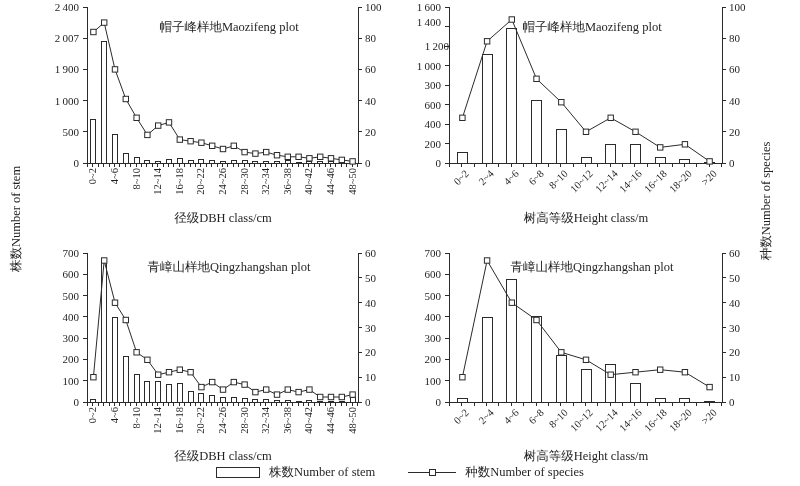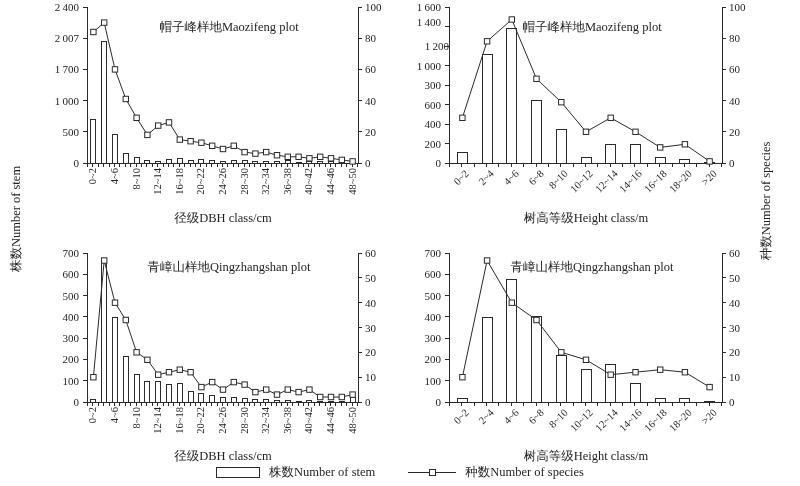--- a/index.html
+++ b/index.html
@@ -36,21 +36,21 @@
         <div class="plotbox" style="position: absolute; left: 87px; top: 7px; width: 270px; height: 156px;"></div>
         <span class="ptitle" style="left: 229px; top: 19px;">帽子峰样地Maozifeng plot</span>
         <span class="xlabel" style="left: 223px; top: 210px;">径级DBH class/cm</span>
         <div class="ytick" style="left: 83px; top: 162.5px; width: 4px; height: 1px;"></div>
         <span class="ylab-l" style="left: 35px; top: 157px;">0</span>
         <div class="ytick" style="left: 83px; top: 131.3px; width: 4px; height: 1px;"></div>
         <span class="ylab-l" style="left: 35px; top: 125.8px;">500</span>
         <div class="ytick" style="left: 83px; top: 100.1px; width: 4px; height: 1px;"></div>
         <span class="ylab-l" style="left: 35px; top: 94.6px;">1 000</span>
         <div class="ytick" style="left: 83px; top: 68.9px; width: 4px; height: 1px;"></div>
-        <span class="ylab-l" style="left: 35px; top: 63.4px;">1 700</span>
+        <span class="ylab-l" style="left: 35px; top: 63.4px;">1 900</span>
         <div class="ytick" style="left: 83px; top: 37.7px; width: 4px; height: 1px;"></div>
         <span class="ylab-l" style="left: 35px; top: 32.2px;">2 007</span>
         <div class="ytick" style="left: 83px; top: 6.5px; width: 4px; height: 1px;"></div>
         <span class="ylab-l" style="left: 35px; top: 1px;">2 400</span>
         <div class="ytick" style="left: 358px; top: 162.5px; width: 4px; height: 1px;"></div>
         <span class="ylab-r" style="left: 365px; top: 157px;">0</span>
         <div class="ytick" style="left: 358px; top: 131.3px; width: 4px; height: 1px;"></div>
         <span class="ylab-r" style="left: 365px; top: 125.8px;">20</span>
         <div class="ytick" style="left: 358px; top: 100.1px; width: 4px; height: 1px;"></div>
         <span class="ylab-r" style="left: 365px; top: 94.6px;">40</span>

